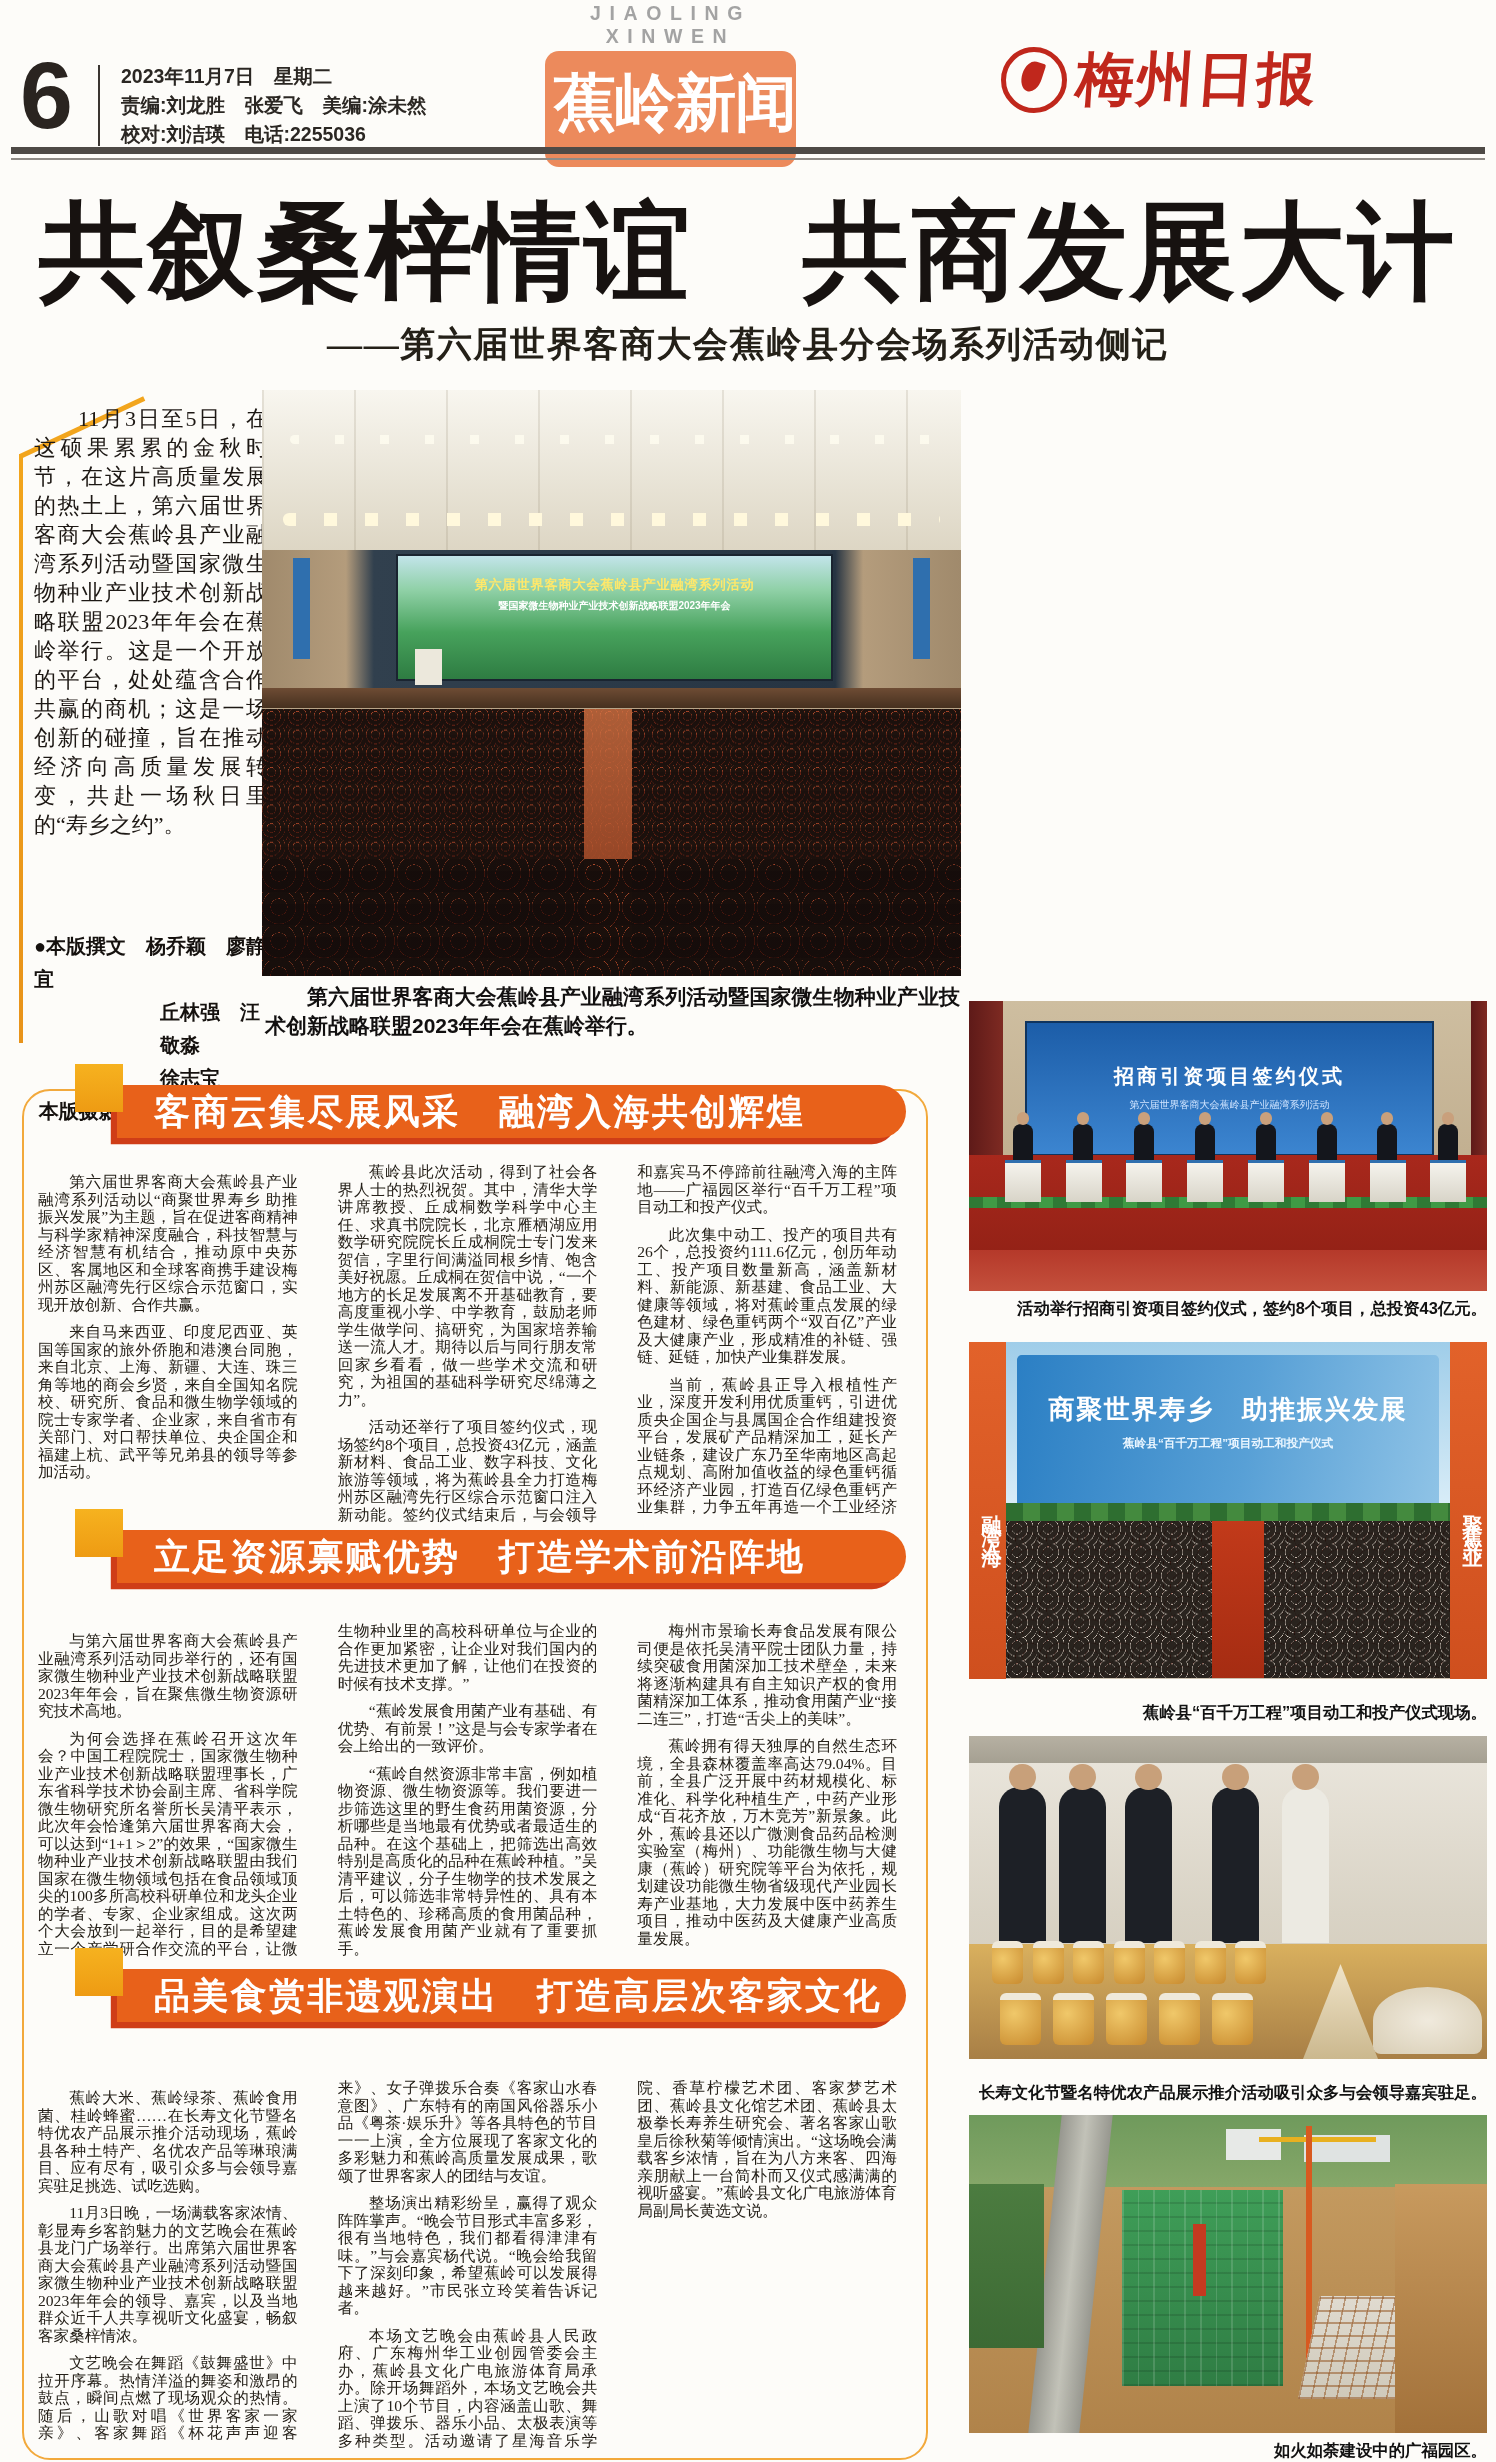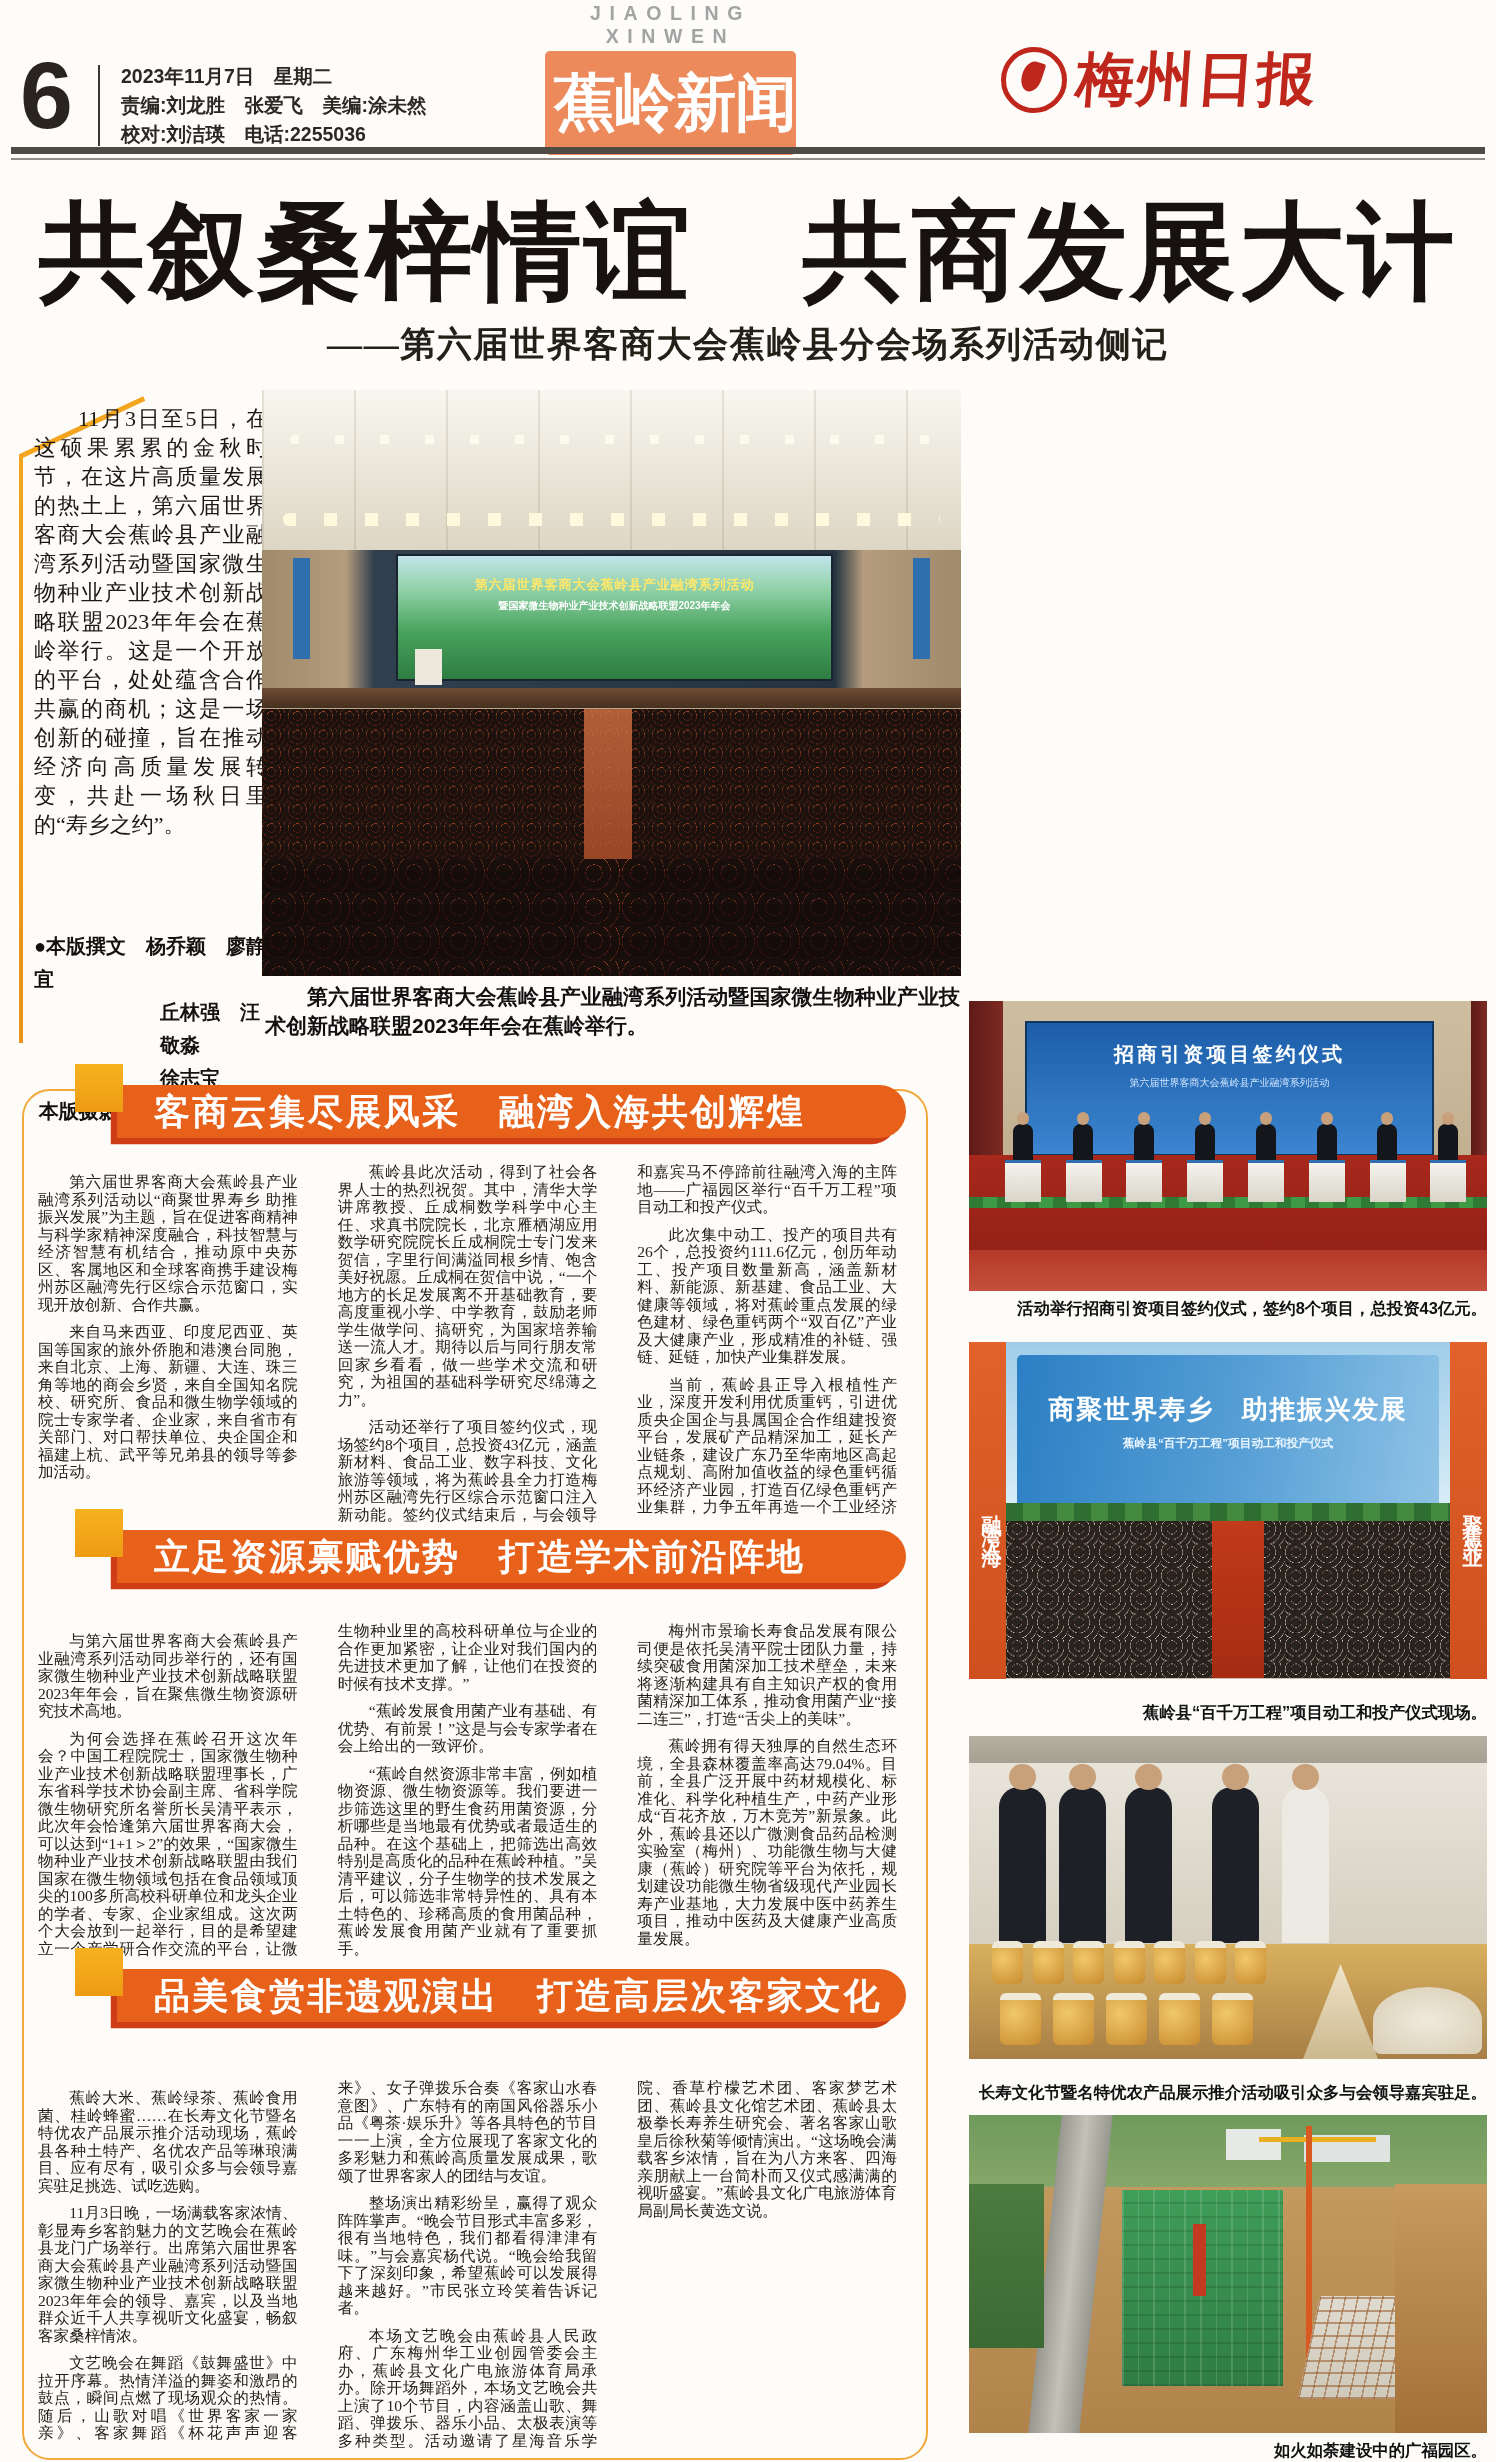--- a/index.html
+++ b/index.html
@@ -6,21 +6,21 @@
   #page{position:relative;width:1496px;height:2462px;background:#fdfcf9;margin:0 auto;
         font-family:"Liberation Serif",serif;color:#221d18;overflow:hidden;}
   .abs{position:absolute;}
 
   
   #page-num{left:20px;top:48px;font:800 95px "Liberation Sans",sans-serif;color:#2a2420;line-height:1;}
   #hdr-divider{left:98px;top:65px;width:2.3px;height:81px;background:#3a3531;}
   #hdr-info{left:115px;top:62px;font:600 19.5px "Liberation Sans",sans-serif;color:#2b2723;line-height:29px;white-space:nowrap;margin-left:6px;}
   #masthead{left:545px;top:1.6px;width:251px;text-align:center;}
   #masthead-pinyin{font:700 19.5px "Liberation Sans",sans-serif;color:#a3a3a3;letter-spacing:8.6px;}
-  #masthead-box{margin-top:3.1px;height:104px;background:#ec8a5c;border-radius:5px;padding-left:8px;}
+  #masthead-box{margin-top:3.1px;height:116px;background:#ec8a5c;border-radius:14px;padding-left:8px;}
   #masthead-title{font:900 62px/104px "Liberation Sans",sans-serif;color:#ffffff;letter-spacing:-1.6px;}
   #brand{left:1001px;top:41px;display:flex;align-items:center;gap:9.4px;}
   #brand-emblem{width:56px;height:56px;border:5.5px solid #c0271c;border-radius:50%;position:relative;}
   #brand-emblem .flame{position:absolute;left:15.6px;top:9.4px;width:20px;height:31px;background:#c0271c;
         border-radius:60% 10% 60% 60%;transform:rotate(18deg);}
   #brand-title{font:700 58px "Liberation Serif",serif;color:#c0271c;letter-spacing:2.3px;transform:skewX(-4deg);}
   #rule-thick{left:11px;top:147px;width:1474px;height:7px;background:#4e4a46;}
   #rule-thin{left:11px;top:158px;width:1474px;height:1.6px;background:#8f8b86;}
 
   
@@ -101,21 +101,21 @@
   #sp2{top:1342px;height:337px;} #sp2-cap{top:1702px;}
   #sp3{top:1736px;height:323px;} #sp3-cap{top:2082px;}
   #sp4{top:2115px;height:318px;} #sp4-cap{top:2440px;}
 
   
   .p1-bg{left:0;top:0;width:100%;height:100%;background:linear-gradient(#cebea0,#b7a383);}
   .p1-curtain{left:0;top:0;width:34px;height:175px;background:linear-gradient(90deg,#5e1a18,#7e2a22);}
   .p1-curtain.r{left:auto;right:0;width:15.6px;}
   .p1-screen{left:56px;top:20px;width:405px;height:131px;border:2.3px solid #0f345e;
       background:linear-gradient(#1c5da8,#3c85d0);text-align:center;}
-  .p1-screen-t1{margin-top:18px;font:700 20px "Liberation Sans",sans-serif;color:#fff;letter-spacing:3.1px;}
+  .p1-screen-t1{margin-top:40px;font:700 20px "Liberation Sans",sans-serif;color:#fff;letter-spacing:3.1px;}
   .p1-screen-t2{margin-top:7.8px;font:400 10px "Liberation Sans",sans-serif;color:#cfe4ff;}
   .p1-floor{left:0;top:154px;width:100%;height:136px;background:linear-gradient(#a8281c,#8c1f14);}
   .p1-front{left:0;bottom:0;width:100%;height:41px;background:linear-gradient(#b5392a,#c4503c);}
   .p1-hedge{left:0;top:196px;width:100%;height:11px;
       background:repeating-linear-gradient(90deg,#2f7a35 0 14px,#3f9a45 14px 28px);}
   .p1-man{top:123px;width:20px;height:36px;background:#14161c;border-radius:7.8px 7.8px 0 0;}
   .p1-man::before{content:"";position:absolute;left:3.9px;top:-11.7px;width:12.5px;height:12.5px;border-radius:50%;background:#c9a07c;}
   .p1-pod{top:159px;width:36px;height:39px;background:linear-gradient(#f5f3ed,#d8d4c8);border-top:3.1px solid #2f6fae;}
 
   

